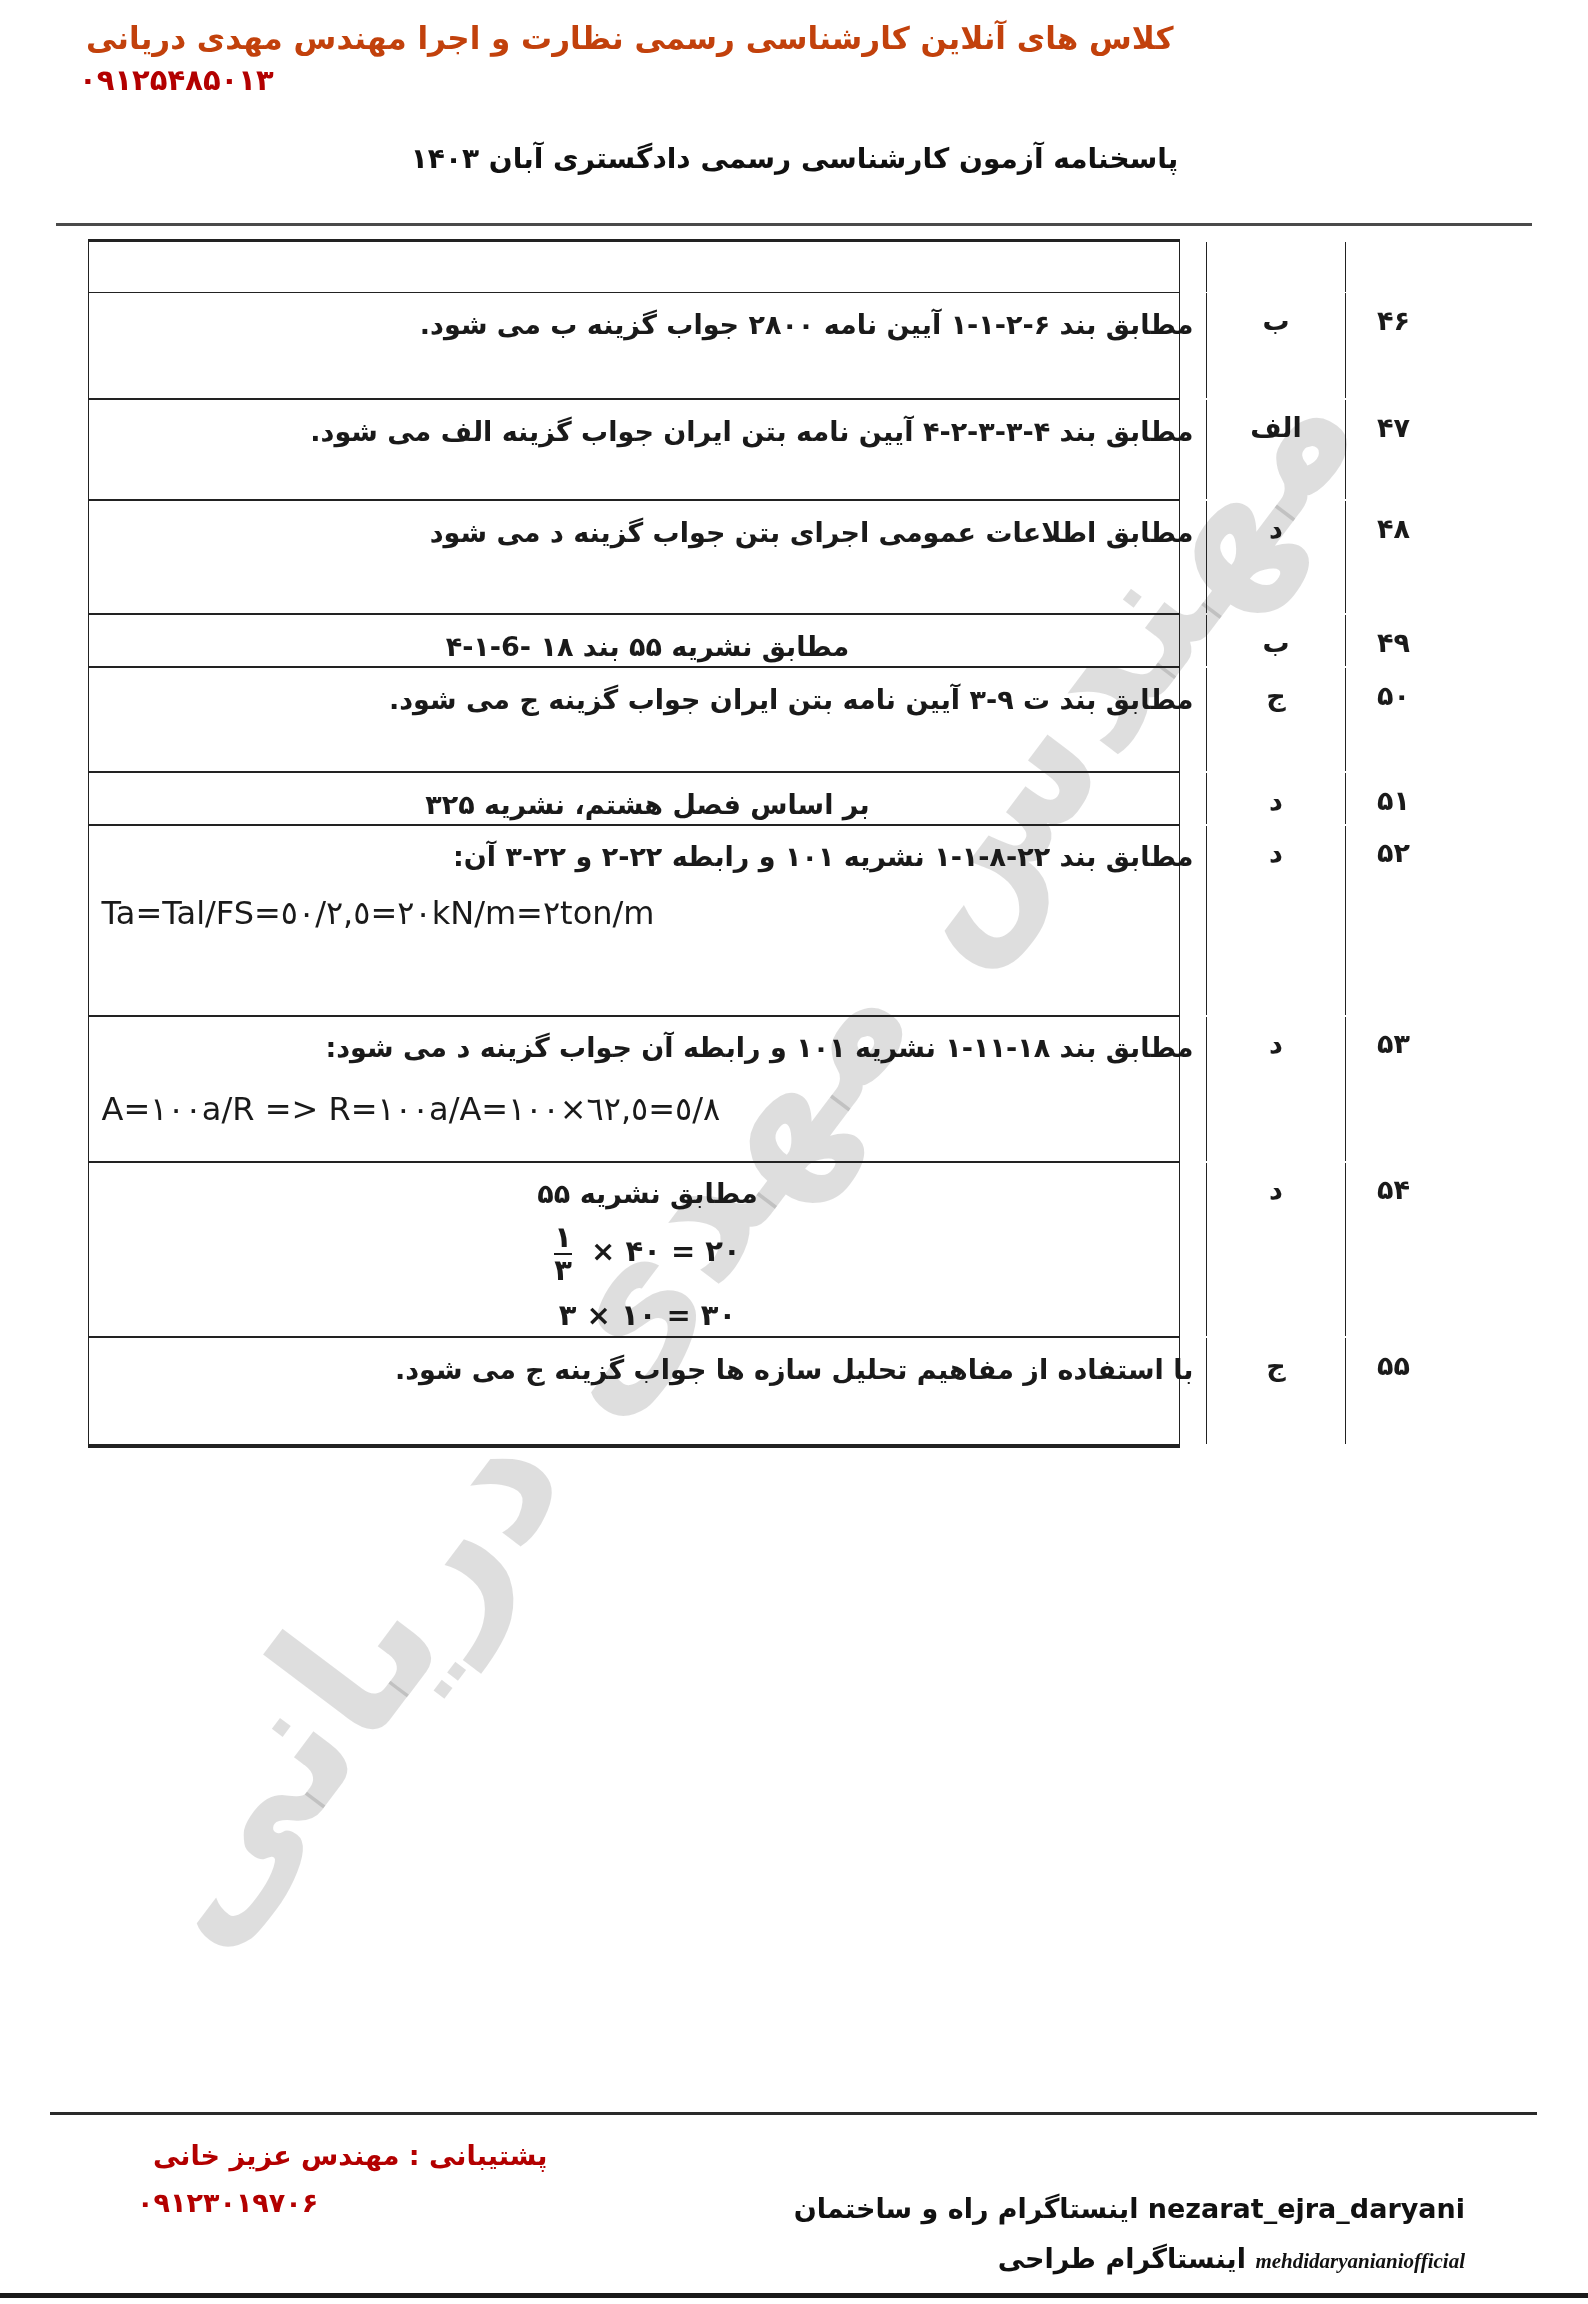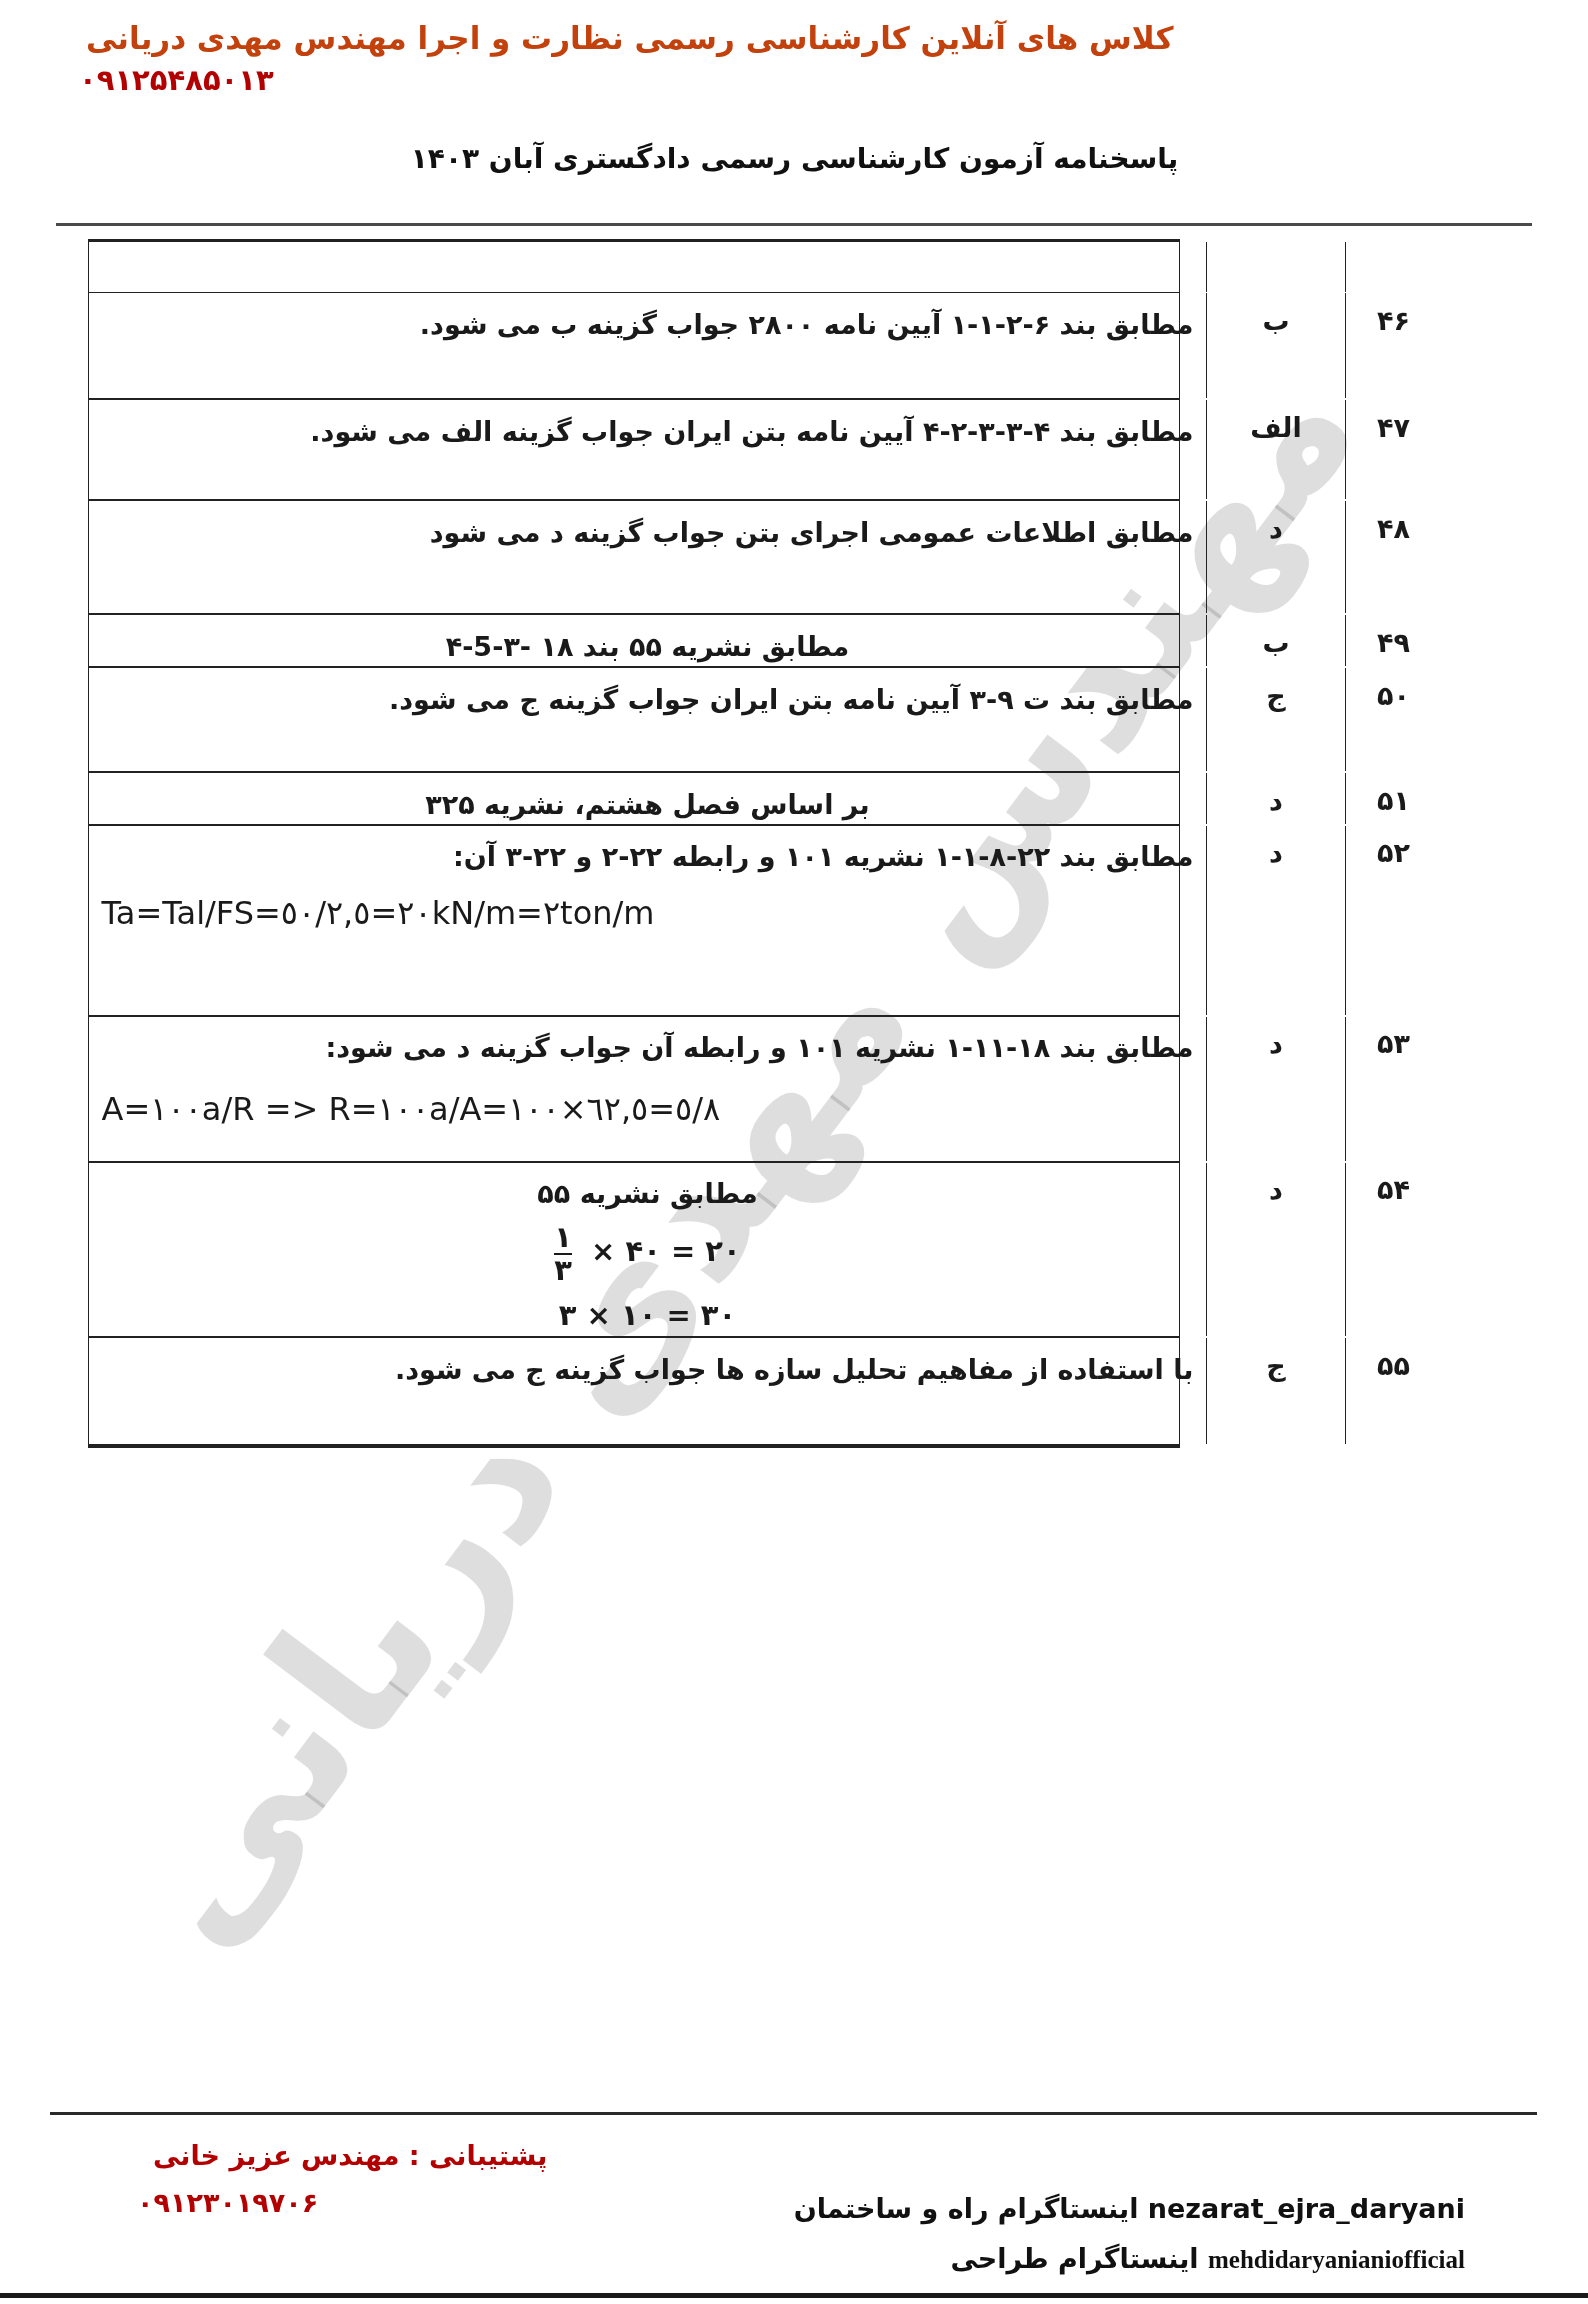--- a/index.html
+++ b/index.html
@@ -46,21 +46,21 @@
   .footer-rule{position:absolute;top:2112px;left:50px;width:1487px;height:2.7px;background:#2a2a2a;}
   .support{position:absolute;top:2140px;left:153px;font-size:27px;font-weight:bold;
     color:#b30000;direction:rtl;white-space:nowrap;}
   .support-phone{position:absolute;top:2187px;left:137px;font-size:27px;font-weight:bold;
     color:#b30000;white-space:nowrap;}
   .insta{position:absolute;right:124px;font-size:27px;font-weight:bold;color:#111;
     direction:rtl;white-space:nowrap;}
   .insta1{top:2193px;}
   .insta2{top:2243px;}
   .insta .handle{direction:ltr;unicode-bidi:embed;}
-  .insta2 .handle{font-family:"Liberation Serif", serif;font-size:25px;}
+  .insta2 .handle{font-family:"Liberation Serif", serif;font-size:21px;font-style:italic;}
   .bottom-bar{position:absolute;top:2293px;left:0;width:1589px;height:5.4px;background:#1a1a1a;}
 </style>
 </head>
 <body>
 
 <div class="hdr-line1">کلاس های آنلاین کارشناسی رسمی نظارت و اجرا  مهندس مهدی دریانی</div>
 <div class="hdr-phone">۰۹۱۲۵۴۸۵۰۱۳</div>
 <div class="doc-title">پاسخنامه آزمون کارشناسی رسمی دادگستری آبان ۱۴۰۳</div>
 <div class="title-rule"></div>
 
@@ -86,21 +86,21 @@
     <div class="cno">۴۷</div>
   </div>
 
   <div class="trow r48">
     <div class="ctext">مطابق اطلاعات عمومی اجرای بتن جواب گزینه د می شود</div>
     <div class="cans">د</div>
     <div class="cno">۴۸</div>
   </div>
 
   <div class="trow r49">
-    <div class="ctext center">مطابق نشریه ۵۵ بند ۱۸ -۳-5-۴</div>
+    <div class="ctext center">مطابق نشریه ۵۵ بند ۱۸ -6-۱-۴</div>
     <div class="cans">ب</div>
     <div class="cno">۴۹</div>
   </div>
 
   <div class="trow r50">
     <div class="ctext">مطابق بند ت ۹-۳ آیین نامه بتن ایران جواب گزینه ج می شود.</div>
     <div class="cans">ج</div>
     <div class="cno">۵۰</div>
   </div>
 

